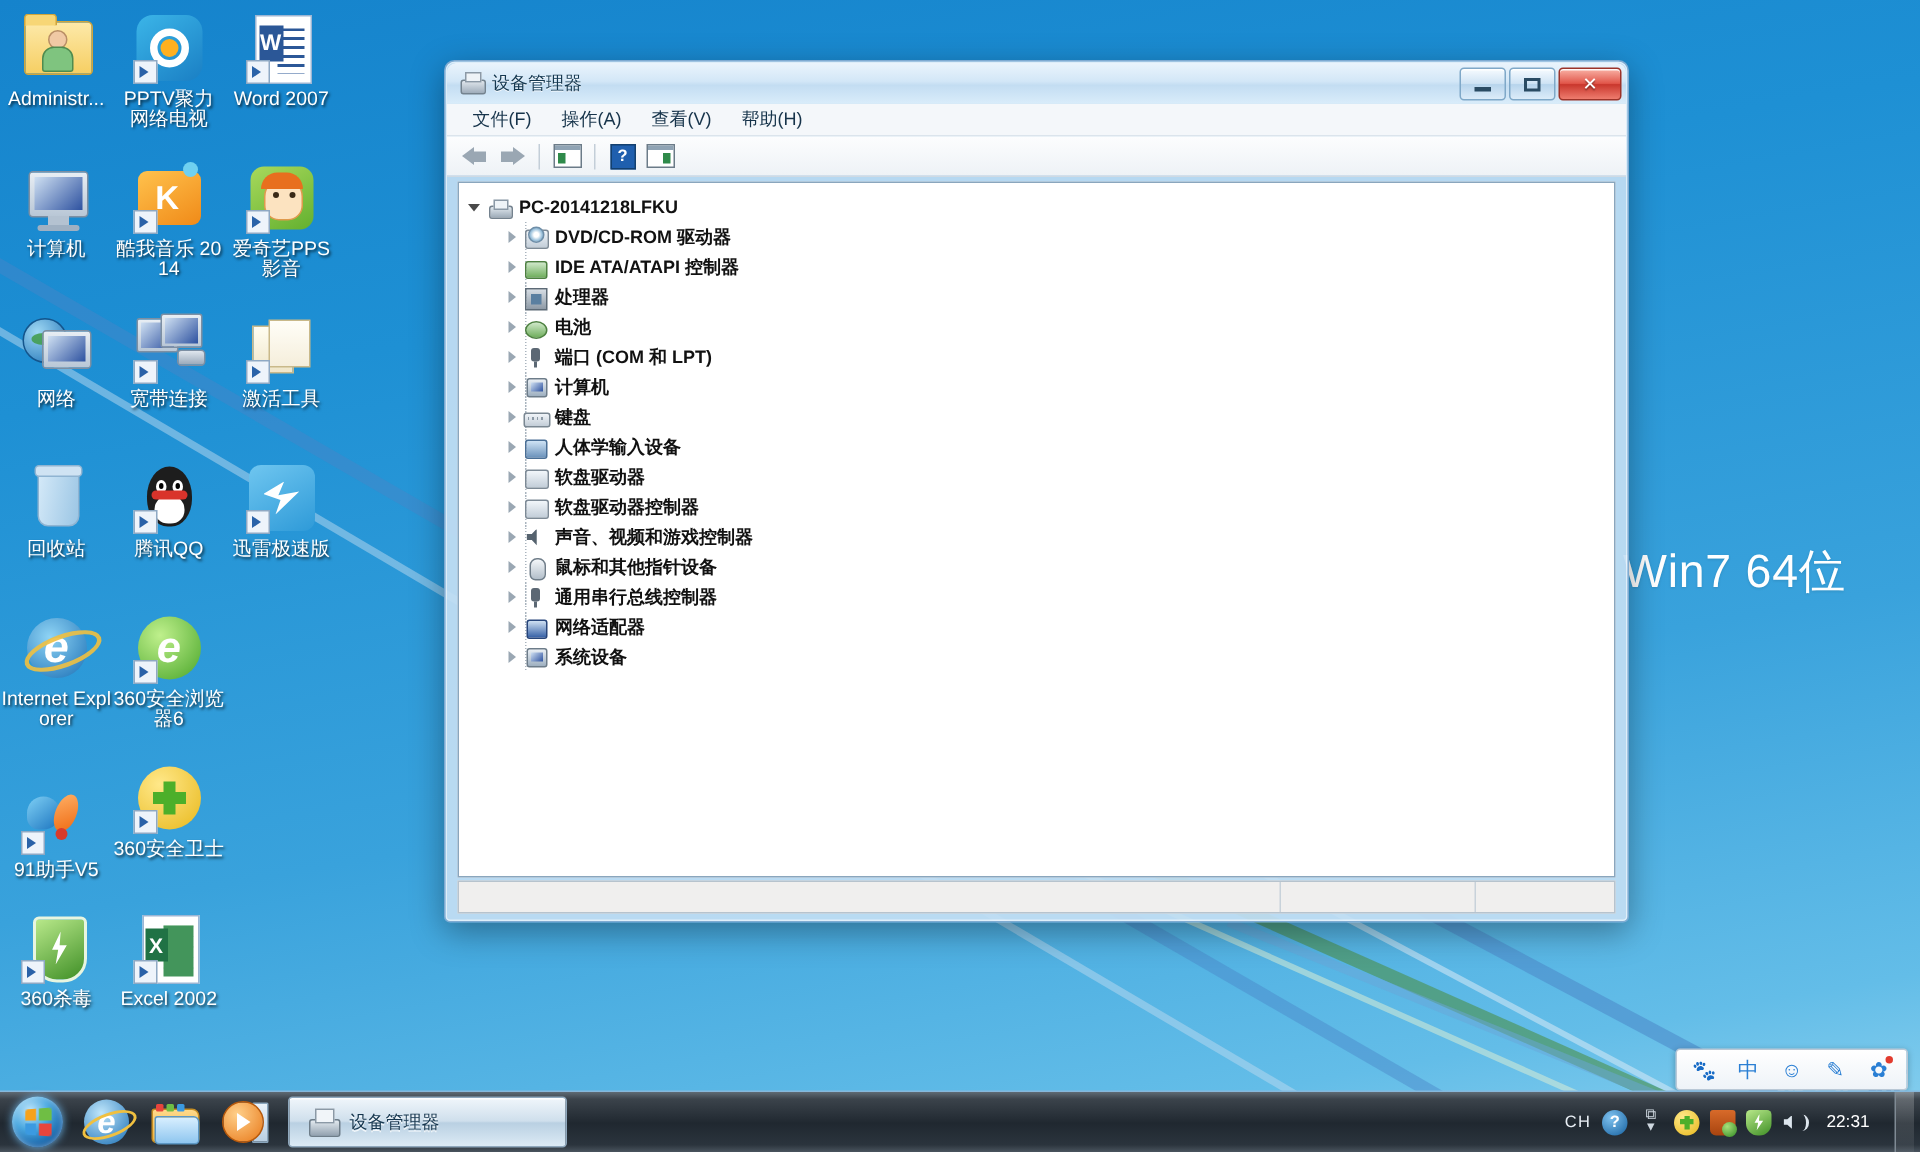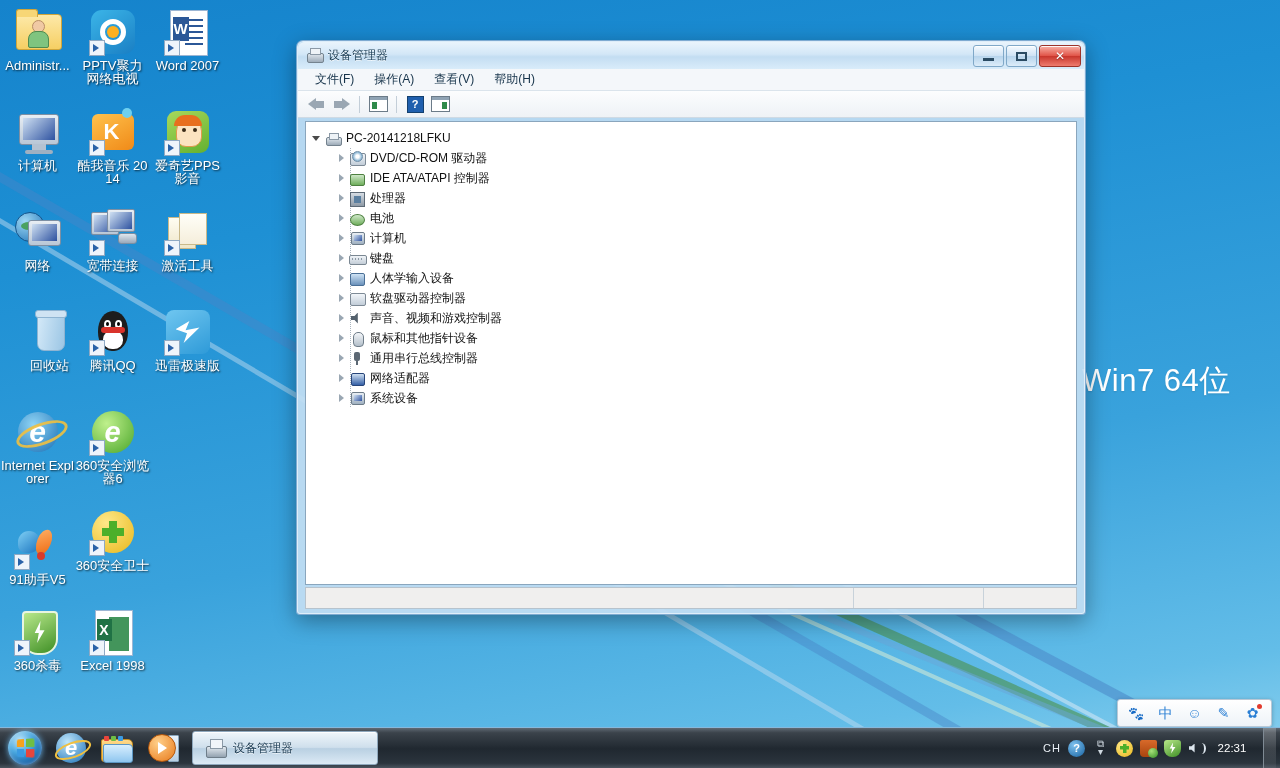--- a/index.html
+++ b/index.html
@@ -200,21 +200,21 @@
   .panel-ico:before{content:"";position:absolute;left:0;top:0;right:0;height:3px;background:#8fa3b4;}
   .panel-ico:after{content:"";position:absolute;left:2px;top:5px;width:5px;height:7px;background:#2f8a4a;}
   .panel-ico.right:after{left:auto;right:2px;}
   .help-ico{width:15px;height:15px;background:#1f5fae;color:#fff;font-size:11px;font-weight:bold;
      display:flex;align-items:center;justify-content:center;border:1px solid #13406f;}
 
   #tree-pane{
     position:absolute;left:8px;top:80px;right:8px;bottom:29px;
     background:#fff;border:1px solid #8aa6bd;overflow:hidden;
   }
-  #tree{padding:6px 12px 0 6px;}
+  #tree{padding:6px 12px 0 6px;font-weight:bold;}
   .tnode{height:20px;display:flex;align-items:center;position:relative;font-size:12px;color:#111;white-space:nowrap;}
   .tnode .tri{
     width:11px;height:11px;margin-right:2px;position:relative;flex:0 0 auto;
   }
   .tri.collapsed:after{
     content:"";position:absolute;left:3px;top:1px;
     border-left:5px solid transparent;border-top:4.5px solid transparent;border-bottom:4.5px solid transparent;
     border-left-color:#9aa7b3;
   }
   .tri.expanded:after{
@@ -474,21 +474,21 @@
       <div class="glyph">
         <div class="folders2">
             <div class="f f1"></div>
             <div class="f f2"></div>
           </div>
         <div class="shortcut-arrow"></div>
       </div>
       <span class="cap">激活工具</span>
     </div>
 
-    <div class="dicon" style="left:12px;top:304px">
+    <div class="dicon" style="left:0px;top:304px">
       <div class="glyph">
           <div class="trash"></div>
         </div>
       <span class="cap">回收站</span>
     </div>
 
     <div class="dicon" style="left:75px;top:304px">
       <div class="glyph">
         <div class="qq">
             <div class="eye l"></div>
@@ -564,21 +564,21 @@
     </div>
 
     <div class="dicon" style="left:75px;top:604px">
       <div class="glyph">
         <div class="xls">
             <div class="grid"></div>
             <div class="x">X</div>
           </div>
         <div class="shortcut-arrow"></div>
       </div>
-      <span class="cap">Excel 1998</span>
+      <span class="cap">Excel 2002</span>
     </div>
   </div>
 
   <div id="dm-window">
 
     <div id="titlebar">
       <div id="title-icon">
         <div class="bodyp"></div>
           <div class="top"></div>
       </div>
@@ -668,20 +668,28 @@
 
           <div class="tnode">
               <div class="dots"></div>
             <div class="tri collapsed"></div>
             <div class="tico">
                 <div class="i-green" style="border-radius:50%"></div>
               </div>
             <span>电池</span>
             </div>
 
+          <div class="tnode">
+              <div class="dots"></div>
+            <div class="tri collapsed"></div>
+            <div class="tico">
+                <div class="i-usb"></div>
+              </div>
+            <span>端口 (COM 和 LPT)</span>
+            </div>
 
           <div class="tnode">
               <div class="dots"></div>
             <div class="tri collapsed"></div>
             <div class="tico">
                 <div class="i-pc"></div>
               </div>
             <span>计算机</span>
             </div>
 
@@ -696,20 +704,28 @@
 
           <div class="tnode">
               <div class="dots"></div>
             <div class="tri collapsed"></div>
             <div class="tico">
                 <div class="i-hid"></div>
               </div>
             <span>人体学输入设备</span>
             </div>
 
+          <div class="tnode">
+              <div class="dots"></div>
+            <div class="tri collapsed"></div>
+            <div class="tico">
+                <div class="i-box"></div>
+              </div>
+            <span>软盘驱动器</span>
+            </div>
 
           <div class="tnode">
               <div class="dots"></div>
             <div class="tri collapsed"></div>
             <div class="tico">
                 <div class="i-box"></div>
               </div>
             <span>软盘驱动器控制器</span>
             </div>
 

